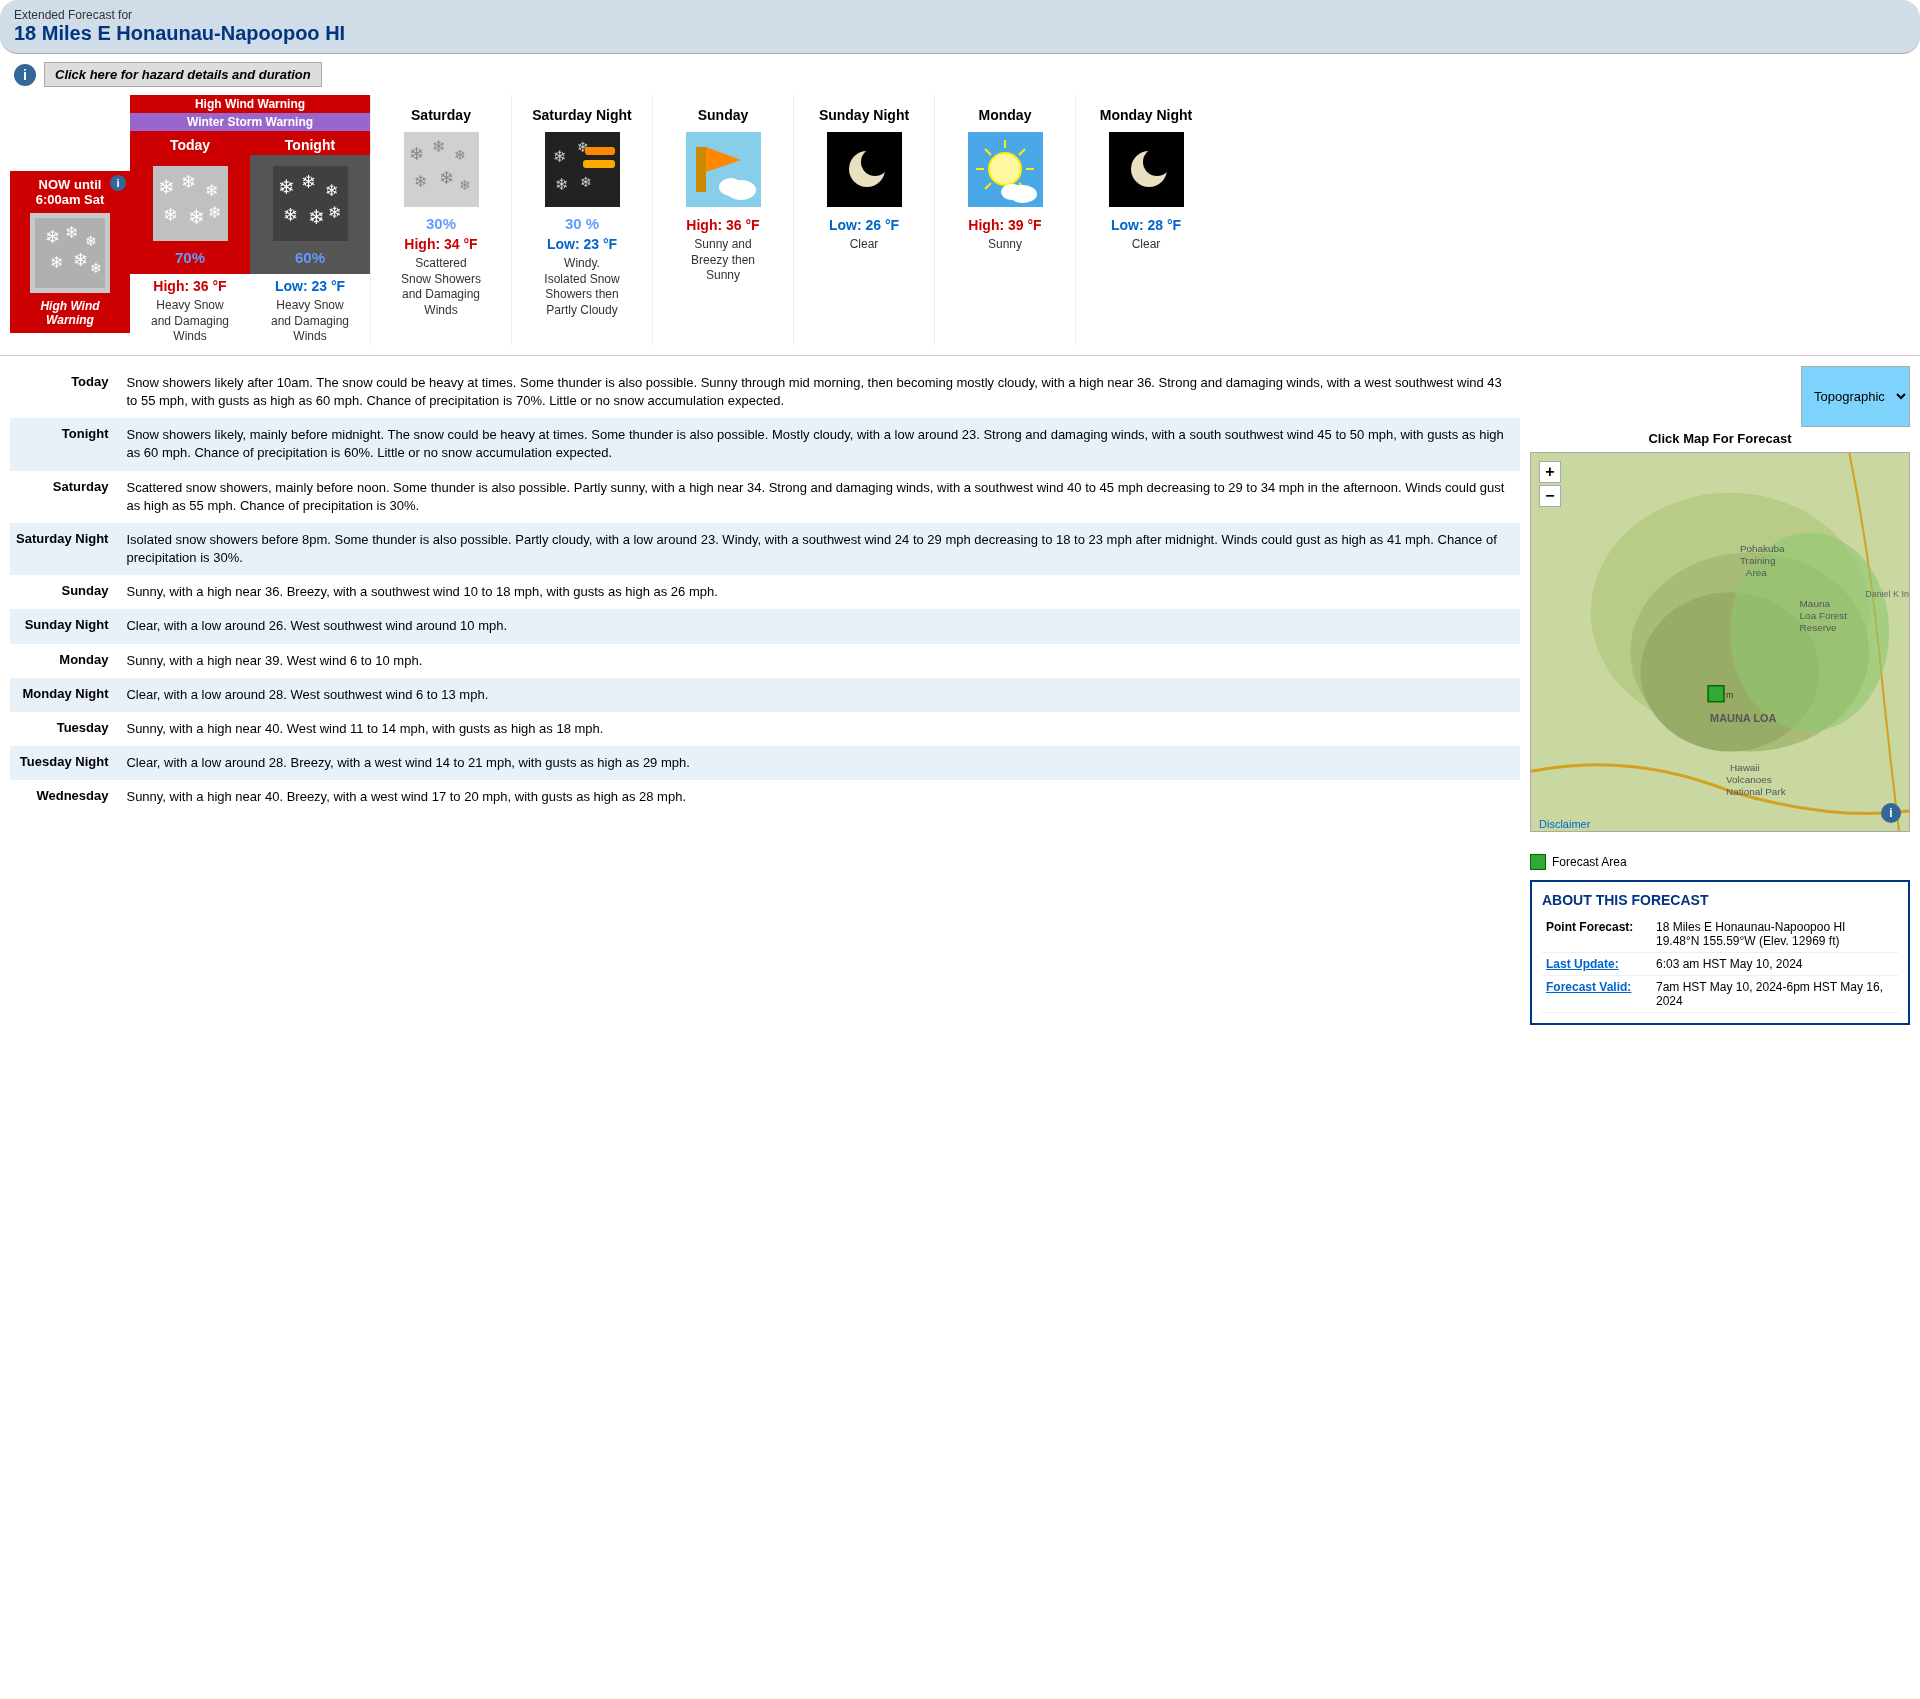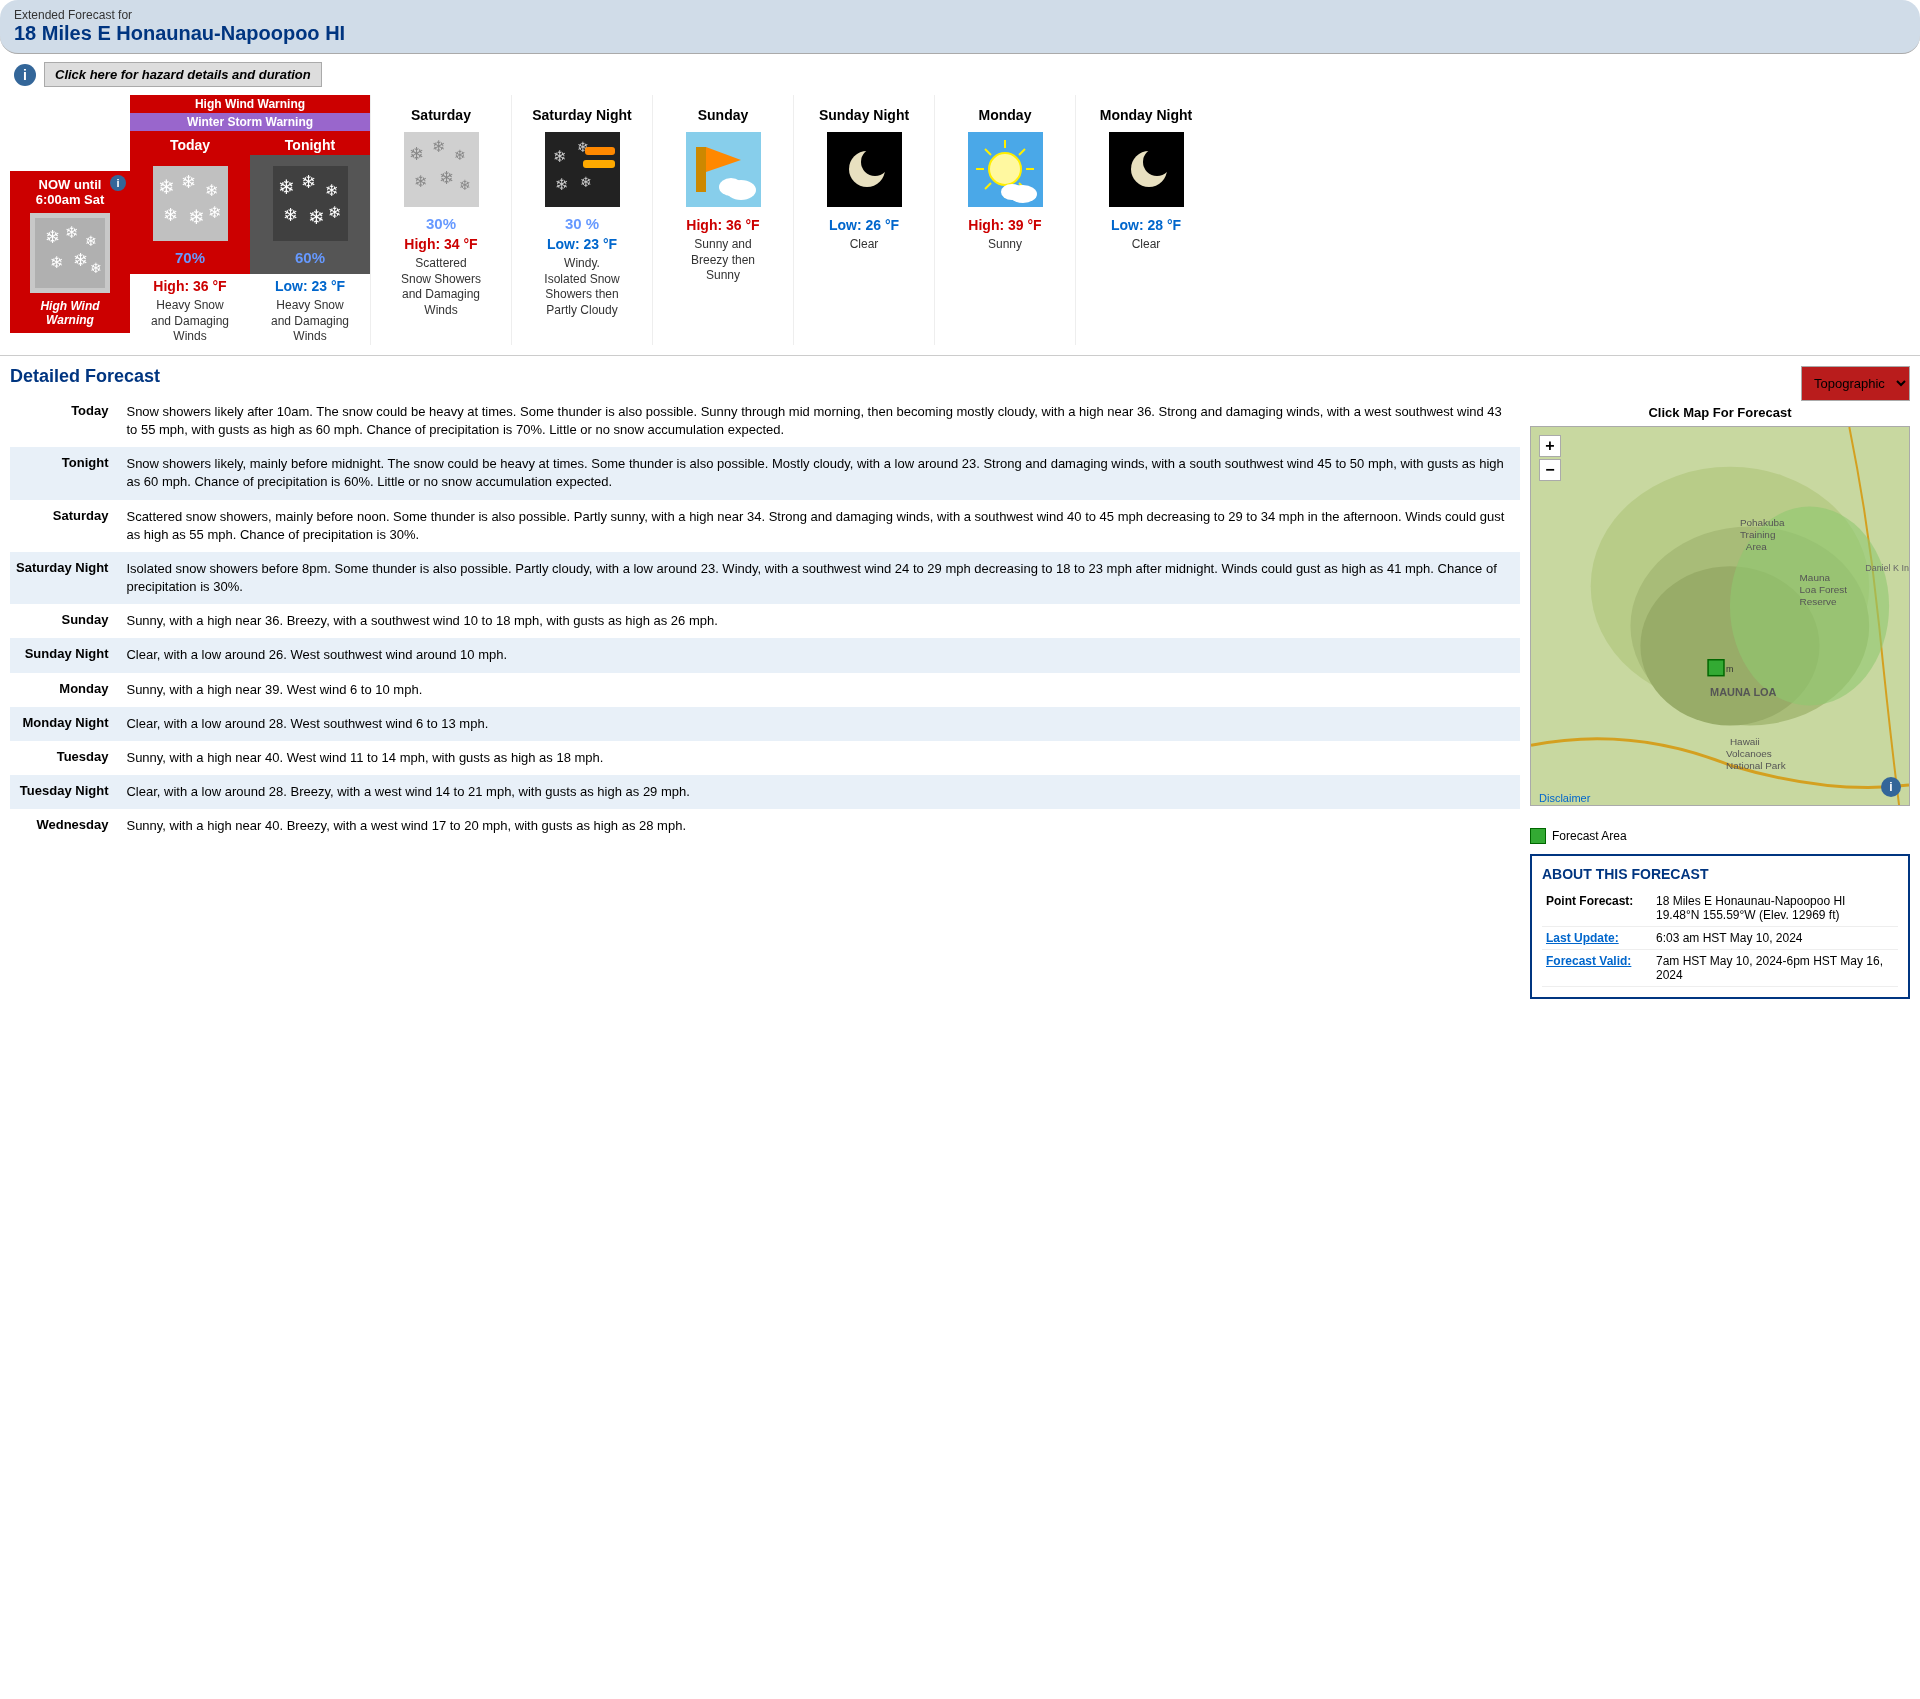--- a/index.html
+++ b/index.html
@@ -190,24 +190,24 @@
       flex-shrink: 0;
     }
     .map-controls {
       display: flex;
       align-items: center;
       justify-content: flex-end;
       gap: 8px;
       margin-bottom: 4px;
     }
     .map-select {
-      padding: 8px 8px;
+      padding: 21px 8px;
       font-size: 13px;
       border: 1px solid #aaa;
-      background: #b91c1c;
+      background: #7dd3fc;
     }
     .click-map-label {
       font-size: 13px;
       font-weight: bold;
       text-align: center;
       margin-bottom: 6px;
     }
 
     
     .map-container {
@@ -485,21 +485,20 @@
       <div class="temp-low">Low: 28 °F</div>
       <div class="weather-desc">Clear</div>
     </div>
 
   </div>
 </div>
 
 <div class="main-content">
 
   <div class="detailed-forecast">
-    <h2>Detailed Forecast</h2>
     <table class="forecast-table">
       <tbody id="forecast-rows">
           <tr>
     <td class="period-name">Today</td>
     <td class="period-text">Snow showers likely after 10am. The snow could be heavy at times. Some thunder is also possible. Sunny through mid morning, then becoming mostly cloudy, with a high near 36. Strong and damaging winds, with a west southwest wind 43 to 55 mph, with gusts as high as 60 mph. Chance of precipitation is 70%. Little or no snow accumulation expected.</td>
   </tr>
           <tr>
     <td class="period-name">Tonight</td>
     <td class="period-text">Snow showers likely, mainly before midnight. The snow could be heavy at times. Some thunder is also possible. Mostly cloudy, with a low around 23. Strong and damaging winds, with a south southwest wind 45 to 50 mph, with gusts as high as 60 mph. Chance of precipitation is 60%. Little or no snow accumulation expected.</td>
   </tr>

